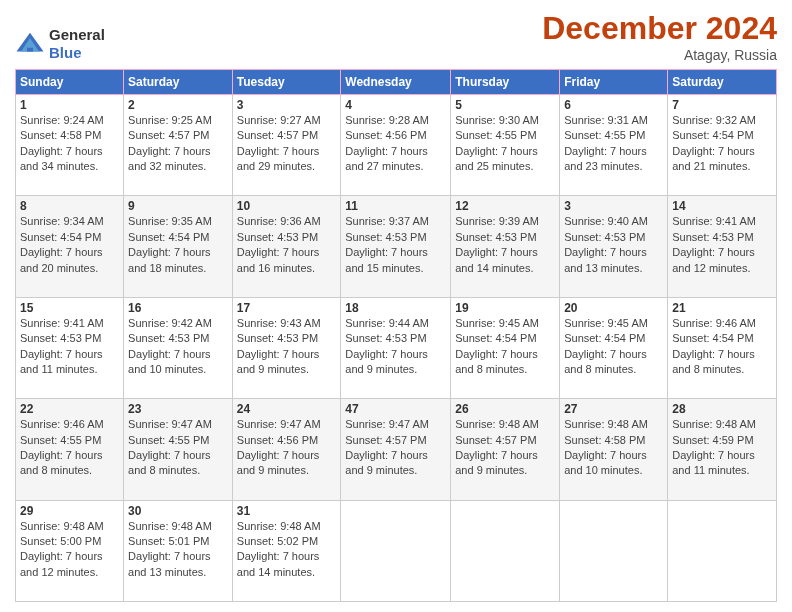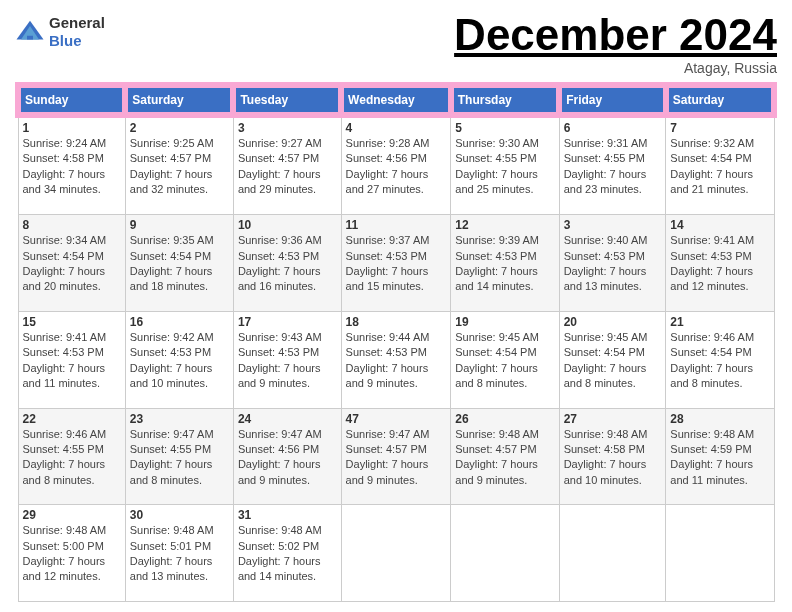--- a/index.html
+++ b/index.html
@@ -19,53 +19,52 @@
     }
     .header {
       display: flex;
       justify-content: space-between;
       align-items: flex-start;
       margin-bottom: 6px;
     }
     .logo {
       display: flex;
       align-items: center;
-      margin-top: 4px;
+      margin-top: 16px;
     }
     .logo-icon {
       width: 30px;
       height: 30px;
       margin-right: 4px;
     }
     .title-block {
       text-align: right;
     }
     .month-title {
-      font-size: 44px;
+      font-size: 32px;
       font-weight: bold;
-      color: #000000;
-      text-decoration: underline;
+      color: #c2410c;
     }
     .location {
       font-size: 14px;
       color: #555;
     }
     .calendar {
       width: 100%;
       border-collapse: collapse;
       flex: 1;
     }
     .calendar thead th {
       background-color: #3a6fc4;
       color: #fff;
       font-size: 12px;
       font-weight: bold;
       padding: 5px 4px;
       text-align: left;
-      border: 6px solid #f9a8d4;
+      border: 1px solid #f9a8d4;
     }
     .calendar tbody td {
       vertical-align: top;
       border: 1px solid #ccc;
       padding: 3px 4px;
       font-size: 9.5px;
       color: #333;
       width: 113px;
       background: #fff;
     }

